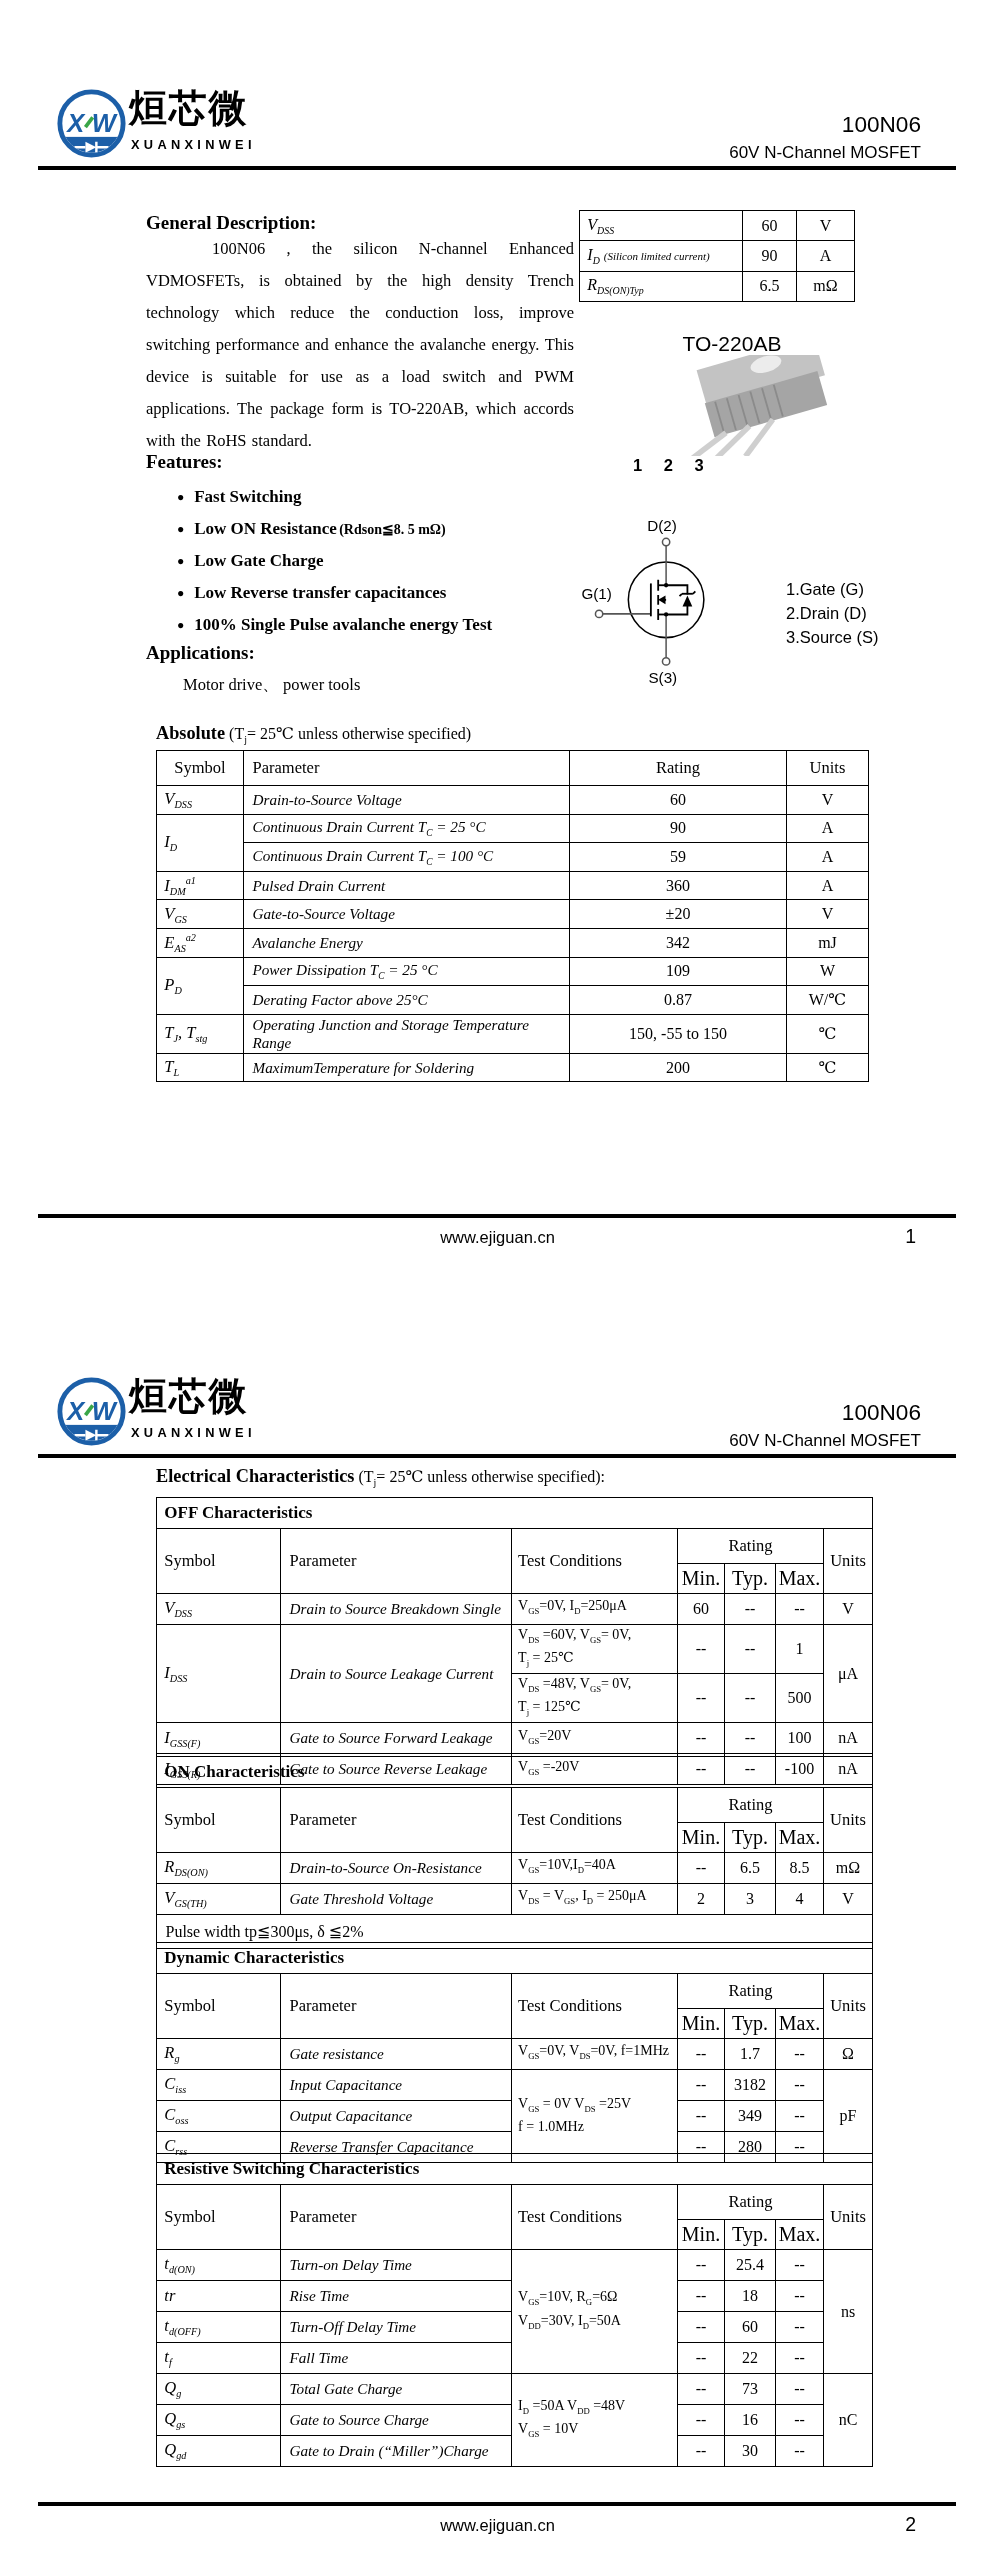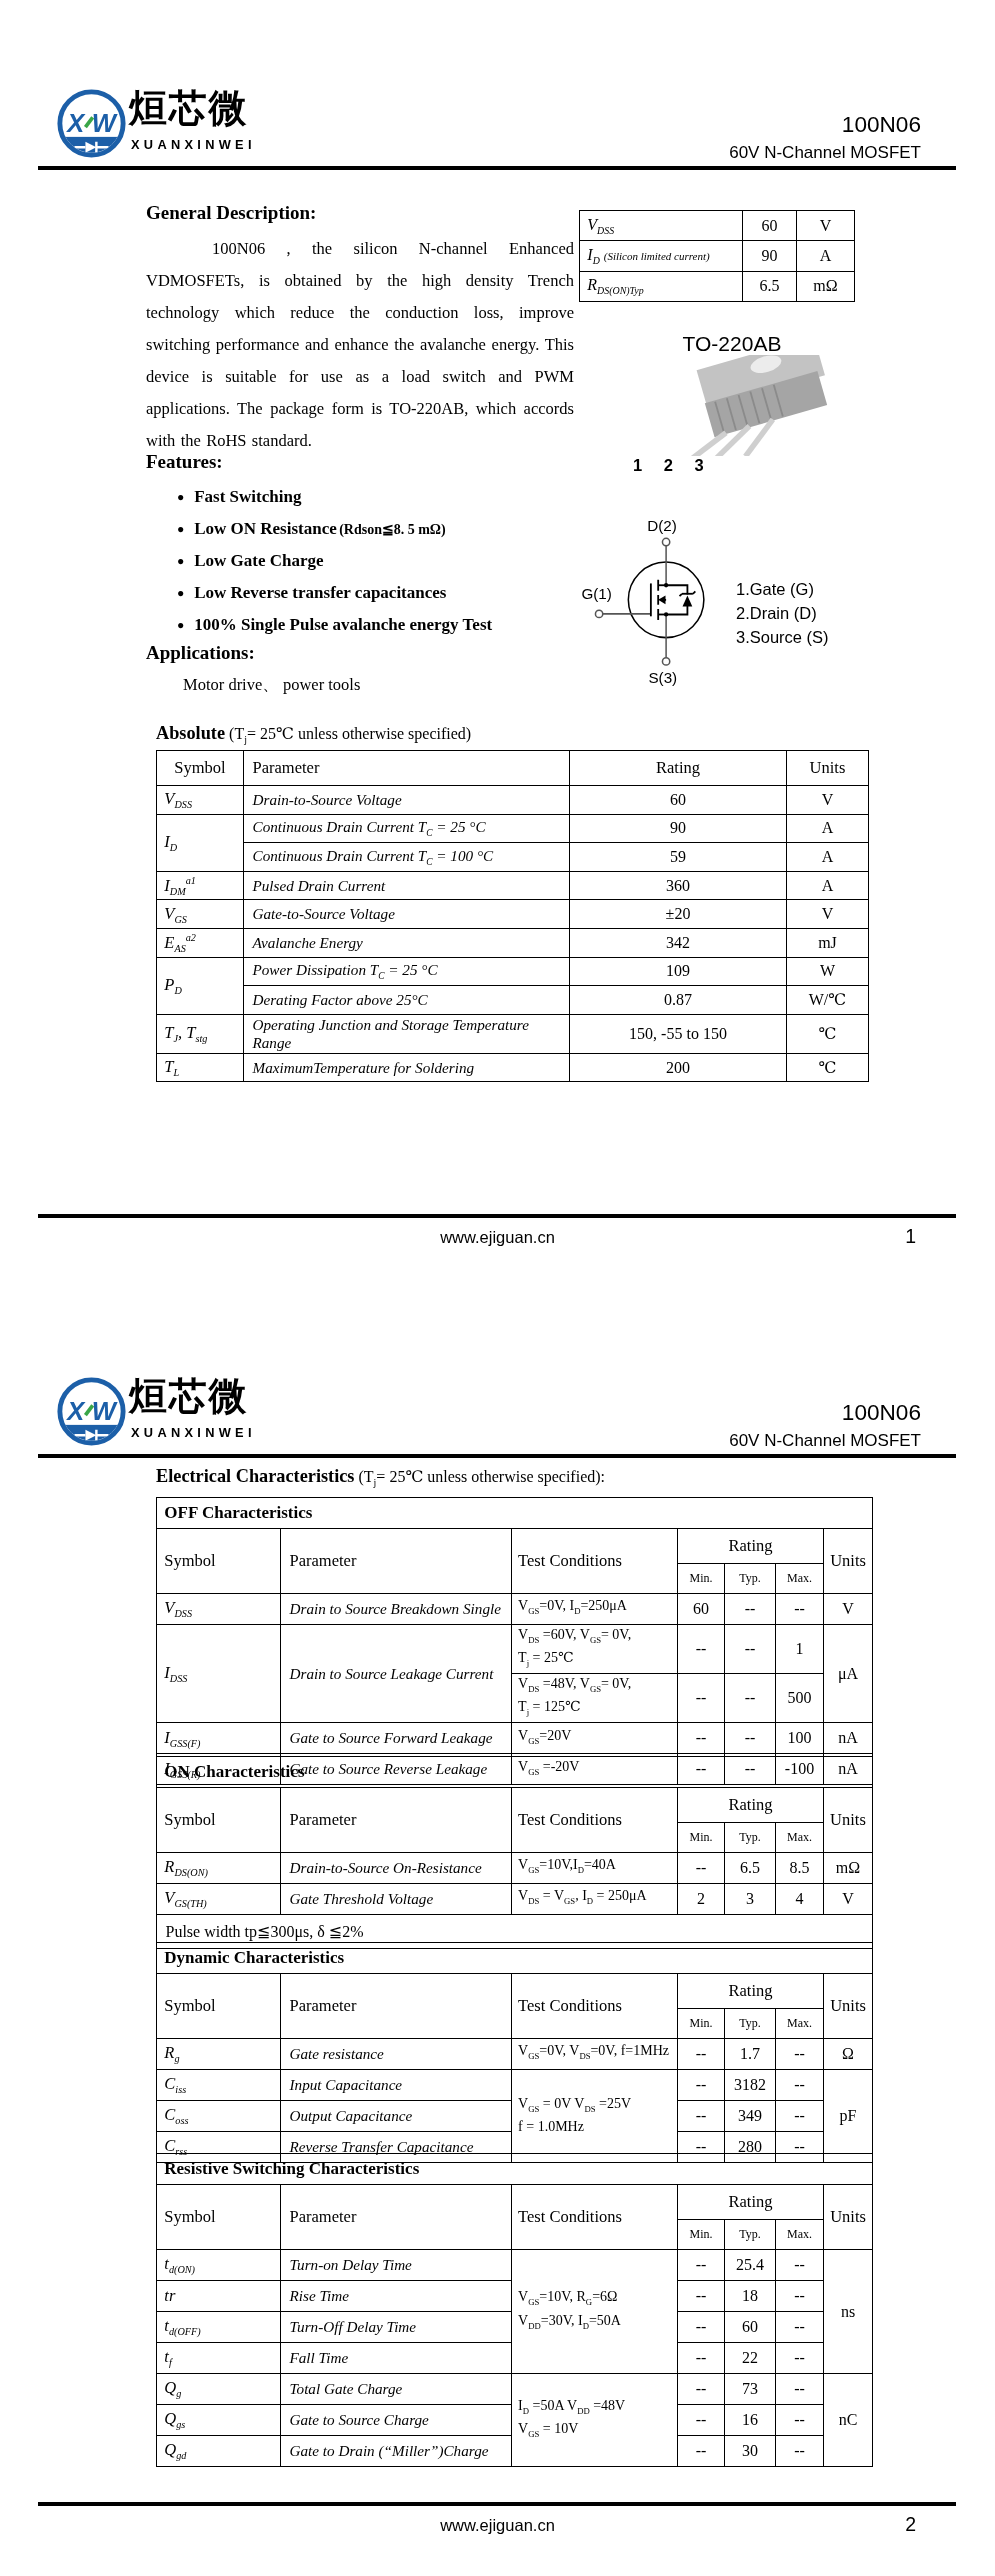--- a/index.html
+++ b/index.html
@@ -37,28 +37,28 @@
   .sym{font-size:16.5px;text-align:left;padding-left:7.3px;font-style:italic;}
   .par{font-size:15.2px;text-align:left;padding-left:8.5px;font-style:italic;}
   .cnd{font-size:14px;text-align:left;padding-left:6.1px;line-height:18.3px;}
   .num{font-size:16px;text-align:center;}
   .un{font-size:16px;text-align:center;}
   .note-row{font-size:16px;text-align:left;padding-left:8.5px;height:30.5px;}
   .r42 td{height:25.6px;}
   .r46 td{height:28px;}
   .r64 td{height:39px;}
   .hh1 th{height:32px;}
-  .hh2 th{height:27px;font-size:12px;}
+  .hh2 th{height:27px;font-size:20px;}
   
   .qt td{height:27.4px;}
   .qt .sym{font-size:16px;}
   .qt .small{font-size:11px;}
   .pkg-title{left:604px;top:332px;width:256px;text-align:center;font-size:21px;}
   .pkg-pins{left:633px;top:456px;font-size:16.5px;font-weight:700;letter-spacing:8.5px;}
-  .pin-list{left:736px;top:577px;font-size:16.5px;line-height:24px;}
+  .pin-list{left:786px;top:577px;font-size:16.5px;line-height:24px;}
   .ec-title-b{font-size:18.3px;font-weight:700;}
   .ec-title-r{font-size:16px;font-weight:400;}
 </style>
 </head>
 <body>
 
 <div class="page">
 
   <svg class="abs" style="left:55px;top:87px" width="73" height="73" viewBox="0 0 120 120">
     <circle cx="60" cy="60" r="52" fill="none" stroke="#1c5fa8" stroke-width="8"></circle>
@@ -74,21 +74,21 @@
     </g>
     <text x="60" y="74" text-anchor="middle" font-family="Liberation Sans, sans-serif" font-style="italic" font-weight="bold" font-size="42" fill="#1c5fa8" textLength="80">XW</text>
     <line x1="50" y1="66" x2="62" y2="50" stroke="#3aa648" stroke-width="6"></line>
   </svg>
   <div class="abs sans logo-cn">烜芯微</div>
   <div class="abs sans logo-en">XUANXINWEI</div>
   <div class="abs sans hd-part">100N06</div>
   <div class="abs sans hd-sub">60V N-Channel MOSFET</div>
   <div class="abs rule hd-rule"></div>
 
-  <div class="abs sec-title" style="left:146px;top:202px">General Description:</div>
+  <div class="abs sec-title" style="left:146px;top:212px">General Description:</div>
   <div class="abs gd-text">100N06 , the silicon N-channel Enhanced VDMOSFETs, is obtained by the high density Trench technology which reduce the conduction loss, improve switching performance and enhance the avalanche energy. This device is suitable for use as a load switch and PWM applications. The package form is TO-220AB, which accords with the RoHS standard.</div>
 
   <table class="abs tbl qt" style="left:579px;top:210px;width:276px">
     <colgroup>
         <col style="width:163px">
         <col style="width:54px">
         <col style="width:58px">
       </colgroup>
     <tbody>
         <tr>

